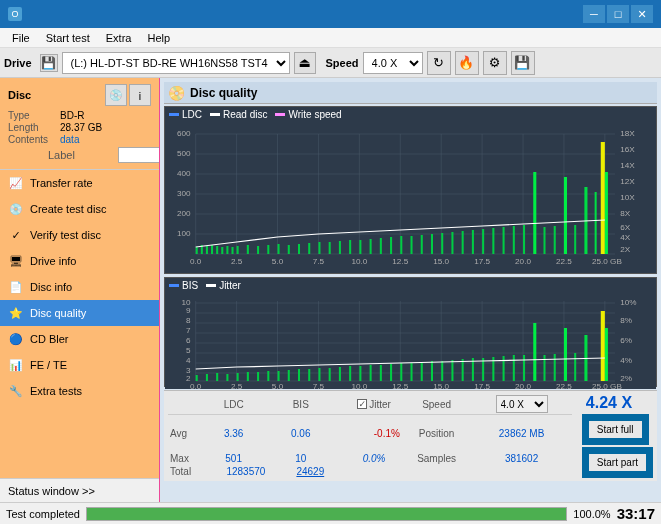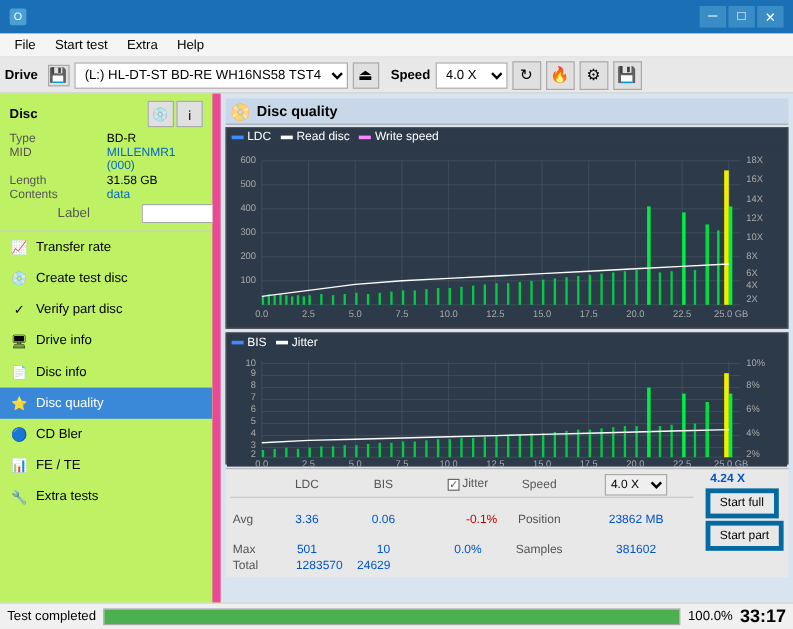--- a/index.html
+++ b/index.html
@@ -22,25 +22,25 @@
     .drive-select { background: white; border: 1px solid #aaa; padding: 2px 4px; font-size: 11px; height: 22px; min-width: 220px; }
     .eject-btn { width: 22px; height: 22px; background: #e0e0e0; border: 1px solid #aaa; cursor: pointer; display: flex; align-items: center; justify-content: center; font-size: 13px; }
     .speed-label { margin-left: 6px; font-weight: bold; }
     .speed-select { background: white; border: 1px solid #aaa; padding: 2px 4px; font-size: 11px; height: 22px; width: 60px; }
     .toolbar-icon-btn { width: 24px; height: 24px; background: #e0e0e0; border: 1px solid #aaa; cursor: pointer; display: flex; align-items: center; justify-content: center; font-size: 13px; }
 
     
     .main { display: flex; height: calc(524px - 28px - 20px - 30px - 22px); }
 
     
-    .sidebar { width: 184px; background: #bef264; border-right: 7px solid #ec4899; display: flex; flex-direction: column; flex-shrink: 0; overflow: hidden; }
+    .sidebar { width: 160px; background: #fdba74; border-right: 1px solid #ec4899; display: flex; flex-direction: column; flex-shrink: 0; overflow: hidden; }
     .disc-info-panel { padding: 6px 8px; border-bottom: 1px solid #ccc; }
     .disc-header { display: flex; align-items: center; justify-content: space-between; margin-bottom: 4px; }
     .disc-title { font-weight: bold; font-size: 11px; }
-    .disc-row { display: flex; font-size: 10px; margin: 1px 0; gap: 29px; }
+    .disc-row { display: flex; font-size: 10px; margin: 1px 0; }
     .disc-key { width: 52px; color: #555; flex-shrink: 0; }
     .disc-val { color: #000; }
     .disc-val.blue { color: #0066cc; }
     .label-row { display: flex; align-items: center; gap: 18px; margin-top: 2px; padding-left: 40px; }
     .label-input { border: 1px solid #aaa; height: 16px; width: 88px; font-size: 10px; padding: 0 2px; background: white; }
     .label-btn { width: 16px; height: 16px; background: #e8e8e8; border: 1px solid #aaa; cursor: pointer; font-size: 9px; display: flex; align-items: center; justify-content: center; }
 
     .nav-items { flex: 1; overflow: hidden; }
     .nav-item { display: flex; align-items: center; height: 26px; padding: 0 8px; cursor: pointer; font-size: 11px; gap: 6px; }
     .nav-item.active { background: #3a88d8; color: white; }
@@ -56,21 +56,21 @@
     .content-title { font-weight: bold; font-size: 12px; }
 
     
     .chart-area { background: #2d3a4a; margin-bottom: 3px; position: relative; border: 1px solid #555; }
     .chart-legend { display: flex; gap: 8px; align-items: center; padding: 2px 4px; background: #2d3a4a; font-size: 10px; color: white; }
     .legend-item { display: flex; align-items: center; gap: 3px; }
     .legend-dot { width: 10px; height: 3px; }
     .stats-table { border-collapse: collapse; font-size: 10px; flex: 1; }
     .stats-table th { color: #333; font-weight: normal; text-align: center; padding: 1px 8px; border-bottom: 1px solid #ccc; }
     .stats-table td { text-align: center; padding: 1px 8px; }
-    .action-btn { background: #e8e8e8; border: 4px solid #0369a1; padding: 3px 8px; font-size: 10px; cursor: pointer; white-space: nowrap; }
+    .action-btn { background: #e8e8e8; border: 7px solid #0369a1; padding: 3px 8px; font-size: 10px; cursor: pointer; white-space: nowrap; }
 
     
     .progress-bar-area { height: 22px; background: #f0f0f0; border-top: 1px solid #ccc; display: flex; align-items: center; padding: 0 6px; gap: 6px; font-size: 11px; }
     .progress-track { flex: 1; height: 14px; background: #ddd; border: 1px solid #aaa; }
     .progress-fill { height: 100%; background: #4caf50; }
     .time-text { font-size: 15px; font-weight: bold; margin-left: auto; }
 
     
     .chart-svg { width: 100%; display: block; }
 
@@ -126,26 +126,22 @@
         <div style="display:flex;gap:2px;">
           <div style="width:22px;height:22px;background:#e0e0e0;border:1px solid #aaa;display:flex;align-items:center;justify-content:center;font-size:11px;cursor:pointer;">💿</div>
           <div style="width:22px;height:22px;background:#e0e0e0;border:1px solid #aaa;display:flex;align-items:center;justify-content:center;font-size:11px;cursor:pointer;">ℹ</div>
         </div>
       </div>
       <div class="disc-row">
         <span class="disc-key">Type</span>
         <span class="disc-val">BD-R</span>
       </div>
       <div class="disc-row">
-        <span class="disc-key">MID</span>
-        <span class="disc-val blue">MILLENMR1 (000)</span>
-      </div>
-      <div class="disc-row">
         <span class="disc-key">Length</span>
-        <span class="disc-val">31.58 GB</span>
+        <span class="disc-val">28.37 GB</span>
       </div>
       <div class="disc-row">
         <span class="disc-key">Contents</span>
         <span class="disc-val blue">data</span>
       </div>
       <div class="label-row">
         <span class="disc-key">Label</span>
         <input class="label-input" type="text" value="" style="">
         <button class="label-btn">🔍</button>
       </div>
@@ -155,21 +151,21 @@
       <div class="nav-item">
         <span class="nav-item-icon">📈</span>
         <span>Transfer rate</span>
       </div>
       <div class="nav-item">
         <span class="nav-item-icon">💿</span>
         <span>Create test disc</span>
       </div>
       <div class="nav-item">
         <span class="nav-item-icon">✓</span>
-        <span>Verify part disc</span>
+        <span>Verify test disc</span>
       </div>
       <div class="nav-item">
         <span class="nav-item-icon">🖥</span>
         <span>Drive info</span>
       </div>
       <div class="nav-item">
         <span class="nav-item-icon">📄</span>
         <span>Disc info</span>
       </div>
       <div class="nav-item active">
@@ -183,20 +179,23 @@
       <div class="nav-item">
         <span class="nav-item-icon">📊</span>
         <span>FE / TE</span>
       </div>
       <div class="nav-item">
         <span class="nav-item-icon">🔧</span>
         <span>Extra tests</span>
       </div>
     </div>
 
+    <div class="status-window-btn">
+      <span>Status window &gt;&gt;</span>
+    </div>
   </div>
 
   <div class="content">
 
     <div class="content-header">
       <div class="content-title-icon">📀</div>
       <span class="content-title">Disc quality</span>
     </div>
 
     <div class="chart-area" style="height: 168px;">
@@ -462,38 +461,38 @@
             <td></td>
             <td style="color:#cc0000;text-align:right;padding:1px 2px;">-0.1%</td>
             <td style="color:#555;padding:13px 4px;">Position</td>
             <td style="color:#0055cc;padding:1px 4px;">23862 MB</td>
           </tr>
           <tr>
             <td style="text-align:left;padding:1px 2px;color:#555;">Max</td>
             <td style="color:#0055cc;text-align:center;padding:1px 6px;">501</td>
             <td style="color:#0055cc;text-align:center;padding:1px 6px;">10</td>
             <td></td>
-            <td style="color:#0055cc;text-align:center;padding:1px 2px;">0.0%</td>
+            <td style="color:#0055cc;text-align:center;padding:1px 2px;font-style:italic;">0.0%</td>
             <td style="color:#555;padding:1px 4px;">Samples</td>
             <td style="color:#0055cc;padding:1px 4px;">381602</td>
           </tr>
           <tr>
             <td style="text-align:left;padding:1px 2px;color:#555;">Total</td>
             <td style="color:#0055cc;text-align:right;padding:1px 6px;">1283570</td>
-            <td style="color:#0055cc;text-align:left;padding:1px 6px;">24629</td>
+            <td style="color:#0055cc;text-align:right;padding:1px 6px;text-decoration:underline;">24629</td>
             <td></td>
             <td></td>
             <td></td>
             <td></td>
           </tr>
         </tbody>
       </table>
 
       <div style="display:flex;flex-direction:column;align-items:flex-start;gap:2px;margin-left:4px;">
-        <div style="display:flex;align-items:center;gap:4px;font-size:10px;">
+        <div style="display:flex;align-items:center;gap:4px;font-size:16px;">
           <span></span>
           <span style="color:#0055cc;font-weight:bold;">4.24 X</span>
         </div>
         <button class="action-btn">Start full</button>
         <button class="action-btn">Start part</button>
       </div>
     </div>
   </div>
 </div>
 

